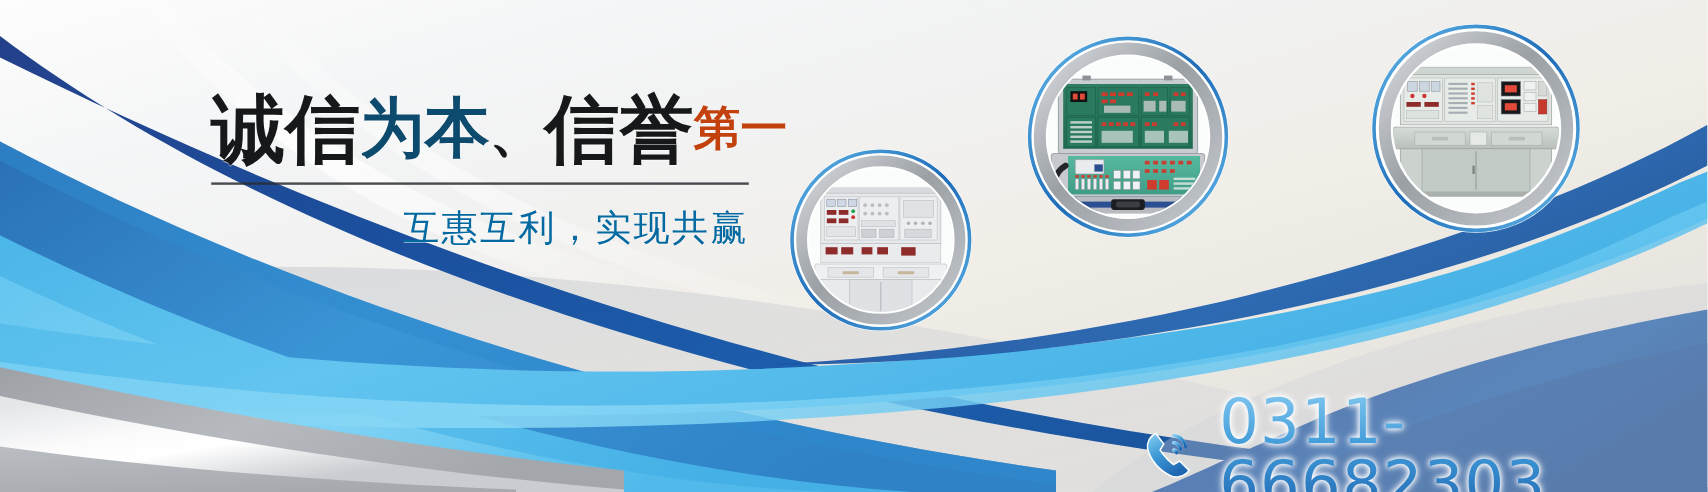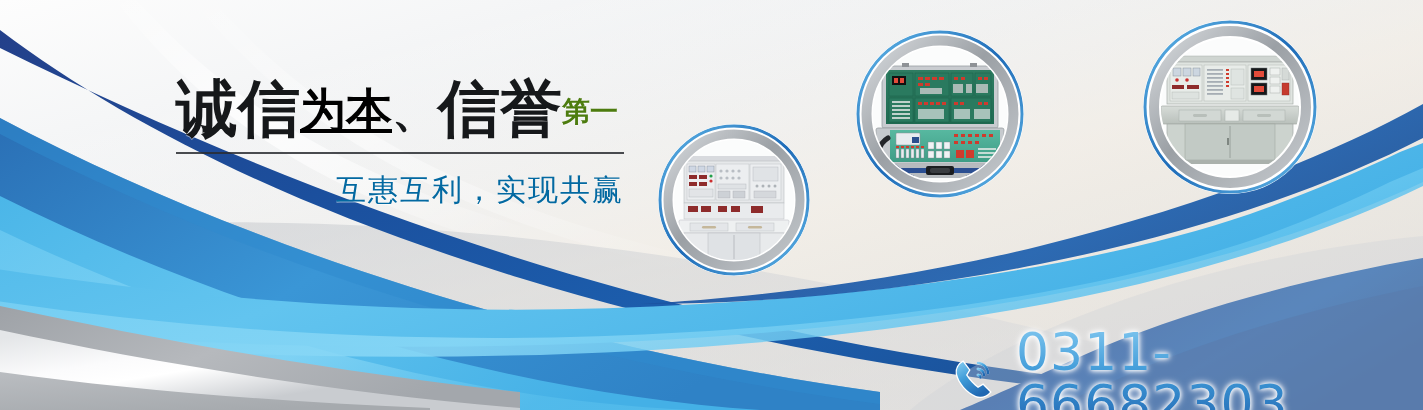--- a/index.html
+++ b/index.html
@@ -18,23 +18,23 @@
   .text-block{position:absolute;left:176px;top:78px;width:450px;z-index:30;}
   .headline{
     white-space:nowrap;
     line-height:1;
     font-weight:700;
     color:#16181a;
     font-size:62px;
     letter-spacing:0px;
     text-shadow:0 1px 0 rgba(255,255,255,.55);
   }
-  .headline .seg-blue{color:#000000;font-size:46px;vertical-align:4px;text-decoration:underline;}
+  .headline .seg-blue{color:#0c4a6e;font-size:54px;vertical-align:4px;}
   .headline .seg-black-sm{color:#16181a;font-size:46px;vertical-align:4px;}
-  .headline .seg-blue-sm{color:#4d7c0f;font-size:28px;vertical-align:9px;}
+  .headline .seg-blue-sm{color:#c2410c;font-size:39px;vertical-align:9px;}
   .rule{margin-top:12px;width:448px;height:2px;background:#2a2d31;opacity:.85;}
   .subline{
     margin-top:16px;
     text-align:right;
     width:448px;
     font-size:30px;
     color:#0369a1;
     letter-spacing:2px;
     white-space:nowrap;
     text-shadow:0 1px 0 rgba(255,255,255,.5);

